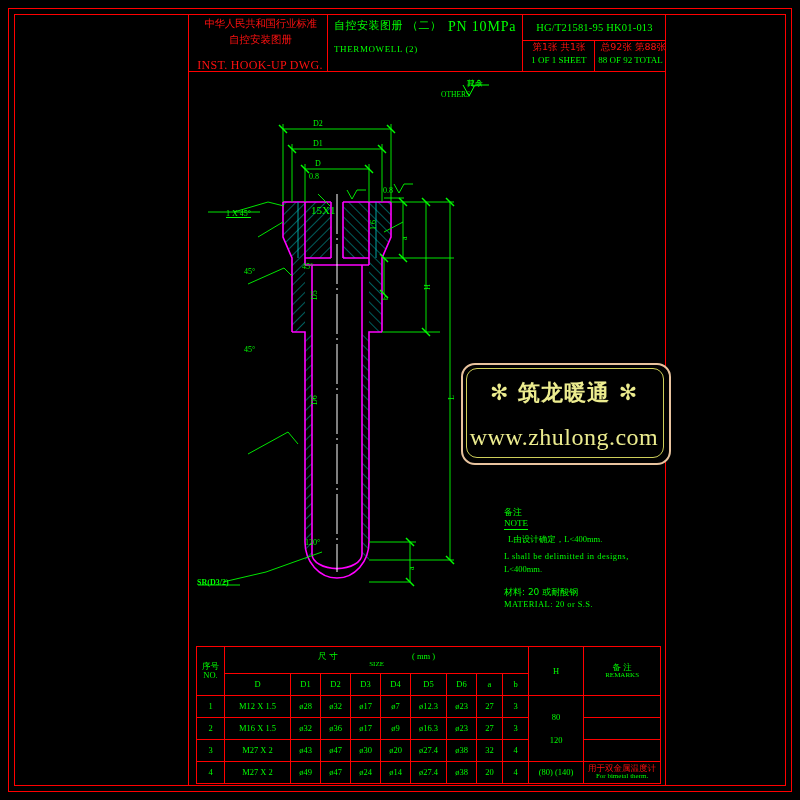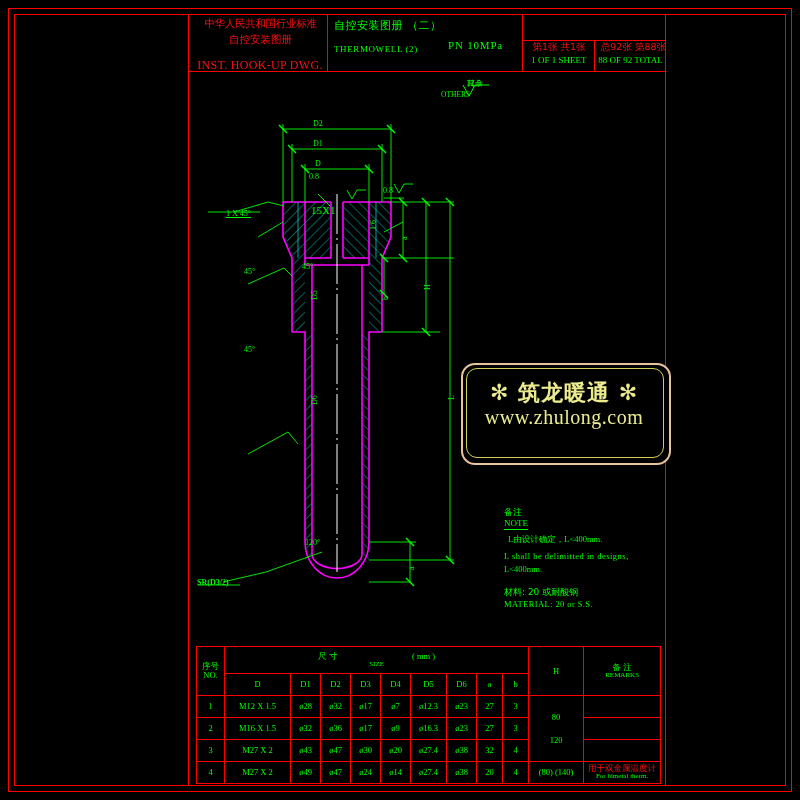--- a/index.html
+++ b/index.html
@@ -25,39 +25,39 @@
   .t-red{color:#ff1010;}
   .t-grn{color:#00ff00;}
   .t-cn{font-family:"DejaVu Sans",sans-serif;}
 
   .std1{left:198px;top:17px;width:125px;text-align:center;font-size:10.5px;letter-spacing:-0.3px;}
   .std2{left:198px;top:33px;width:125px;text-align:center;font-size:10.5px;}
   .std3{left:190px;top:50px;width:140px;text-align:center;font-size:12px;font-family:"Liberation Serif",serif;letter-spacing:0.3px;margin-top:8px;}
 
   .tt1{left:334px;top:18px;font-size:11px;letter-spacing:0.5px;}
   .tt2{left:334px;top:44px;font-size:9px;font-family:"Liberation Serif",serif;letter-spacing:0.6px;}
-  .pn{left:448px;top:39px;font-size:11px;font-family:"Liberation Serif",serif;letter-spacing:0.8px;}
+  .pn{left:448px;top:19px;font-size:14px;font-family:"Liberation Serif",serif;letter-spacing:0.8px;}
 
   .code{left:523px;top:14px;width:143px;height:27px;line-height:27px;text-align:center;font-size:10.5px;
         font-family:"Liberation Serif",serif;letter-spacing:0.2px;}
   .shL1{left:523px;top:41px;width:72px;text-align:center;font-size:9.5px;}
   .shL2{left:523px;top:55px;width:72px;text-align:center;font-size:9px;font-family:"Liberation Serif",serif;}
   .shR1{left:595px;top:41px;width:71px;text-align:right;font-size:9.5px;}
   .shR2{left:595px;top:55px;width:71px;text-align:center;font-size:9px;font-family:"Liberation Serif",serif;}
 
   
   .g{color:#00ff00;font-family:"Liberation Serif",serif;font-size:8px;white-space:nowrap;}
   .vert{transform-origin:0 0;}
 
   
   .wm{left:461px;top:363px;width:206px;height:98px;border:2px solid #e8c39e;border-radius:14px;background:#000;}
   .wm-in{left:466px;top:368px;width:196px;height:88px;border:1px solid #cfcf5a;border-radius:11px;}
   .wm-l1{left:461px;top:378px;width:206px;text-align:center;color:#ecec8f;font-size:22px;
          font-family:"DejaVu Sans",sans-serif;letter-spacing:1px;font-weight:bold;}
-  .wm-l2{left:461px;top:406px;width:206px;text-align:center;color:#ecec8f;font-size:20px;
+  .wm-l2{left:461px;top:424px;width:206px;text-align:center;color:#ecec8f;font-size:24px;
          font-family:"Liberation Serif",serif;letter-spacing:0.5px;}
   .wm-l3{left:461px;top:432px;width:206px;text-align:center;color:#ff1010;font-size:13px;
          font-family:"DejaVu Sans",sans-serif;font-weight:bold;letter-spacing:1px;}
 
   
   .note-ttl{left:504px;top:506px;font-size:9px;color:#00ff00;font-family:"DejaVu Sans",sans-serif;}
   .note-ttl2{left:504px;top:518px;font-size:9px;color:#00ff00;font-family:"Liberation Serif",serif;
              border-bottom:1px solid #00ff00;padding-bottom:1px;}
   .note-a{left:508px;top:534px;font-size:8.5px;color:#00ff00;font-family:"Liberation Serif",serif;}
   .note-b{left:504px;top:551px;font-size:8.5px;color:#00ff00;font-family:"Liberation Serif",serif;letter-spacing:0.5px;}
@@ -92,20 +92,21 @@
   </div>
 
   <div class="abs std1 t-red t-cn">中华人民共和国行业标准</div>
   <div class="abs std2 t-red t-cn">自控安装图册</div>
   <div class="abs std3 t-red">INST. HOOK-UP DWG.</div>
 
   <div class="abs tt1 t-grn t-cn">自控安装图册 （二）</div>
   <div class="abs tt2 t-grn">THERMOWELL (2)</div>
   <div class="abs pn t-grn">PN 10MPa</div>
 
+  <div class="abs code t-grn">HG/T21581-95  HK01-013</div>
   <div class="abs shL1 t-red t-cn">第1张 共1张</div>
   <div class="abs shL2 t-grn">1 OF 1 SHEET</div>
   <div class="abs shR1 t-red t-cn">总92张 第88张</div>
   <div class="abs shR2 t-grn">88 OF 92 TOTAL</div>
 
   <div class="abs g" style="left:443px;top:78px;font-family:'DejaVu Sans',sans-serif;font-size:8px;margin-left:24px;">其余</div>
   <div class="abs g" style="left:466px;top:78px;font-size:8.5px;">12.5</div>
   <svg class="abs" style="left:462px;top:84px;" width="30" height="14">
     <polyline points="1,1 7,12 13,1 27,1" fill="none" stroke="#00ff00" stroke-width="1"></polyline>
   </svg>

